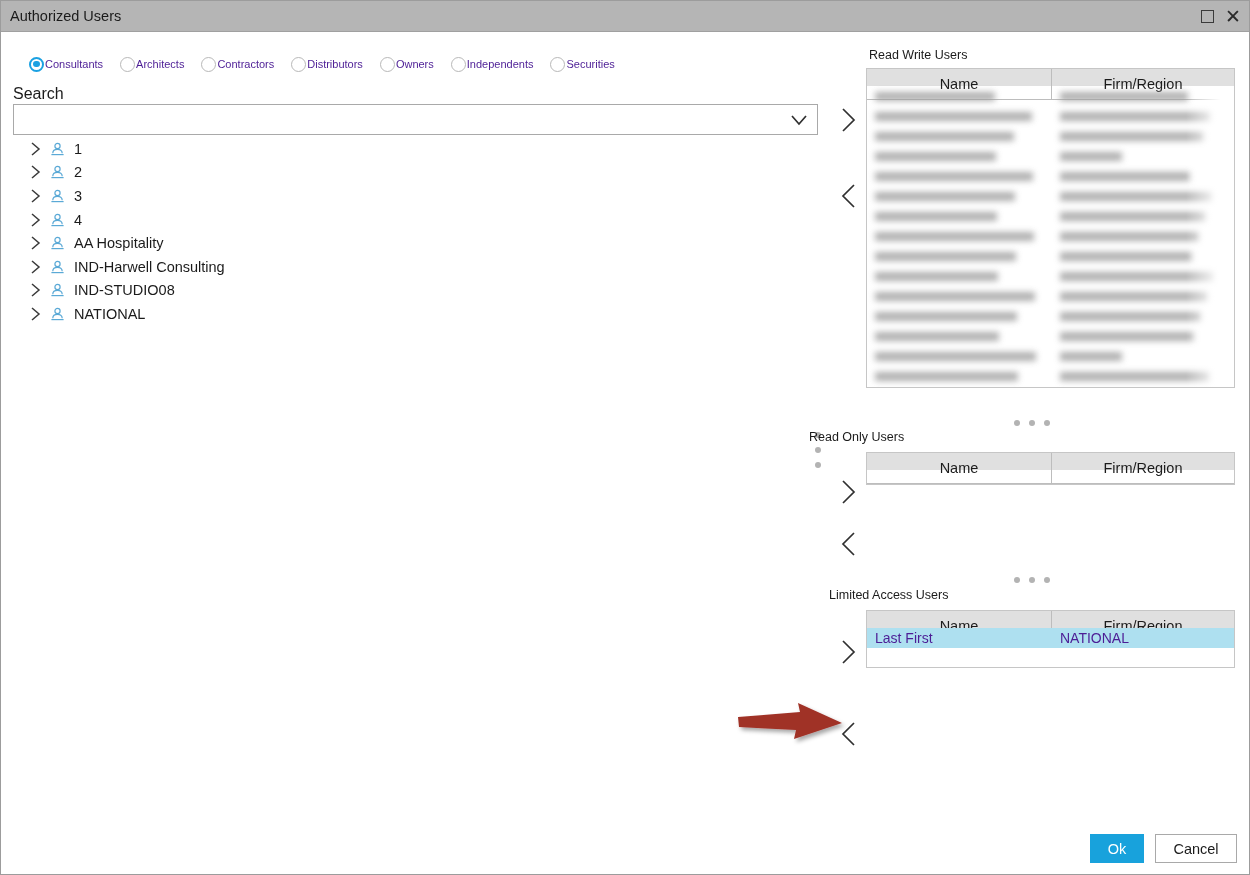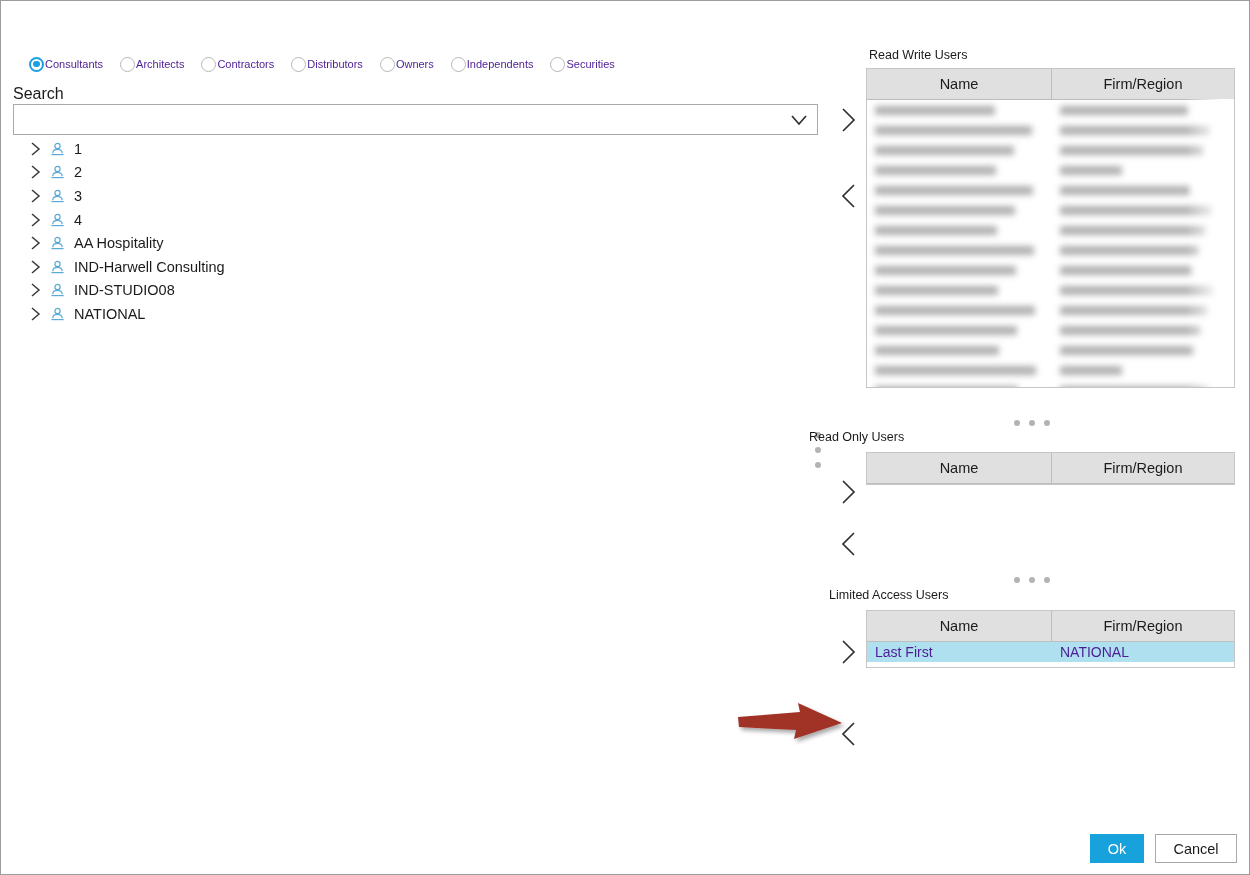--- a/index.html
+++ b/index.html
@@ -119,21 +119,21 @@
     position: absolute;
     font-size: 12.5px; color: #1b1b1b;
     line-height: 14px;
   }
   .grid {
     position: absolute;
     border: 1px solid #c6c6c6;
     background: #ffffff;
     overflow: hidden;
   }
-  .grid-head { display: flex; height: 31px; background: #e0e0e0; }
+  .grid-head { display: flex; height: 17px; background: #e0e0e0; }
   .grid-head .th {
     font-size: 14.5px; color: #1b1b1b;
     display: flex; align-items: center; justify-content: center;
     border-right: 1px solid #bdbdbd;
     border-bottom: 1px solid #bdbdbd;
     height: 31px;
   }
   .grid-head .th:last-child { border-right: none; }
   .col-name { width: 187px; }
   .col-firm { width: 184px; }
@@ -193,20 +193,29 @@
     color: #1b1b1b; font-size: 14.5px;
     font-family: "Liberation Sans", sans-serif;
     cursor: default;
   }
 </style>
 </head>
 <body>
 
 <div id="dialog">
 
+  <div id="titlebar">
+    <div id="title-text">Authorized Users</div>
+    <div class="win-btn" id="btn-max">
+      <div class="sq-icon"></div>
+    </div>
+    <div class="win-btn" id="btn-close">
+      <div class="x-icon">✕</div>
+    </div>
+  </div>
 
   <div id="radio-row">
       <div class="radio-item checked">
         <div class="radio-dot"></div>
         <div class="radio-label">Consultants</div>
       </div>
       <div class="radio-item">
         <div class="radio-dot"></div>
         <div class="radio-label">Architects</div>
       </div>

